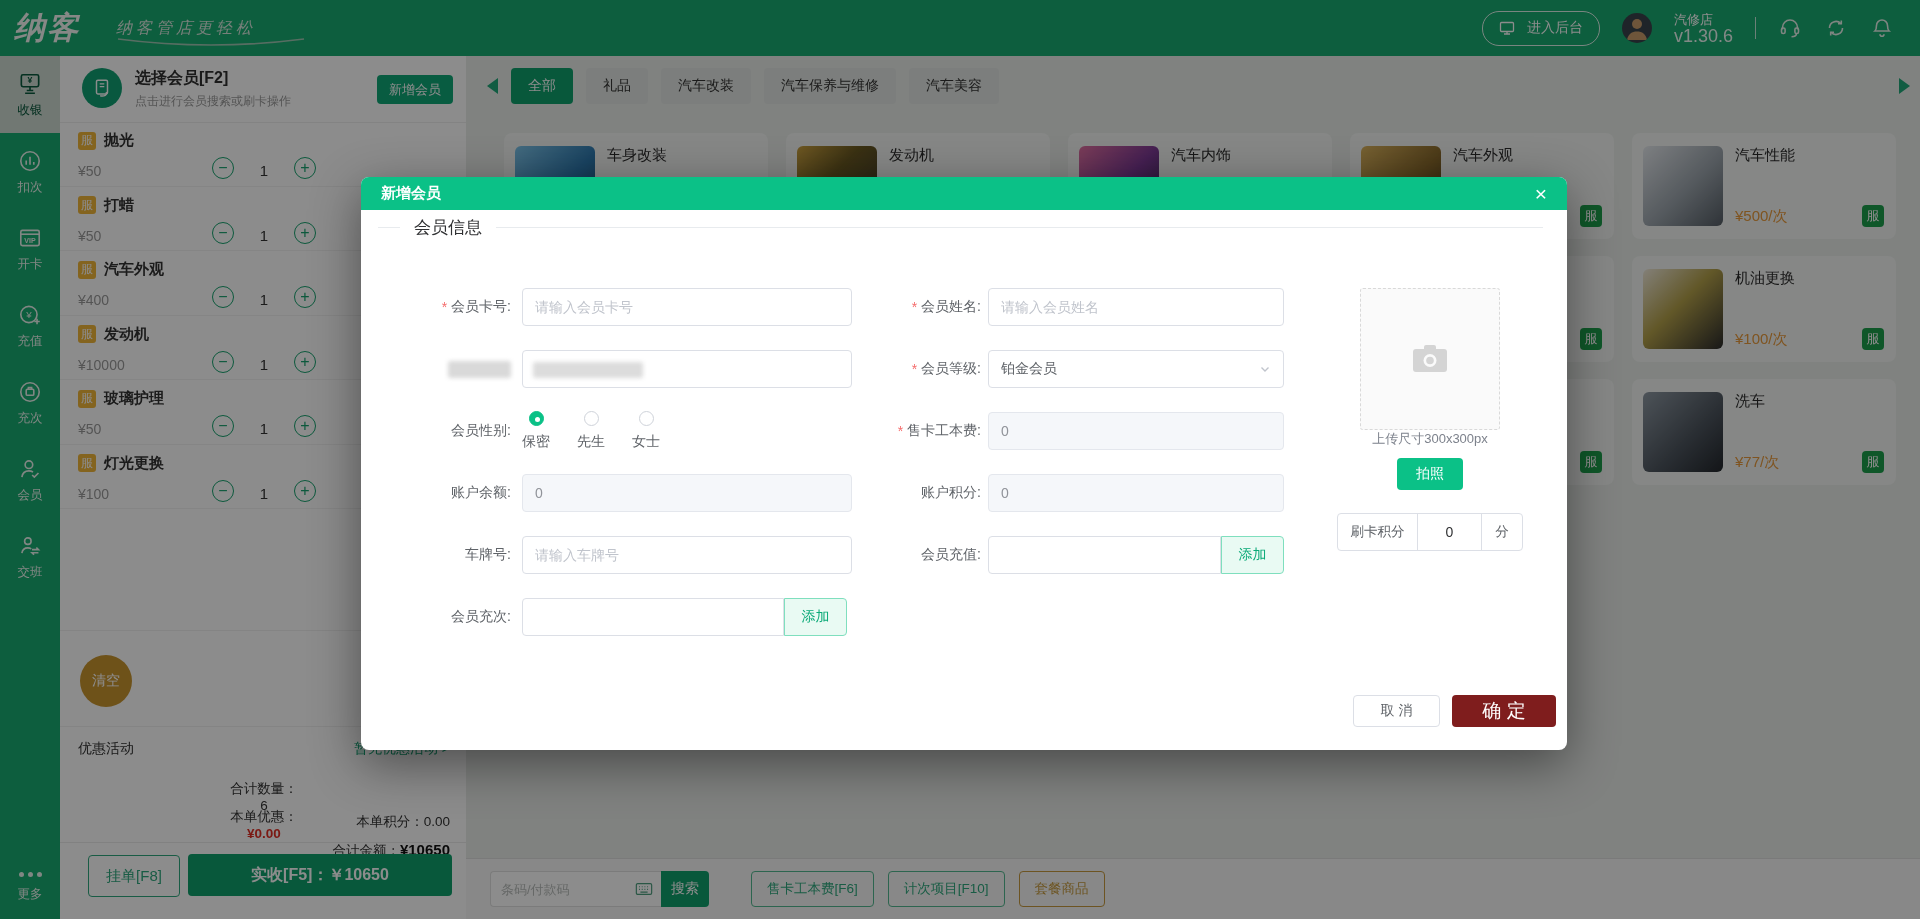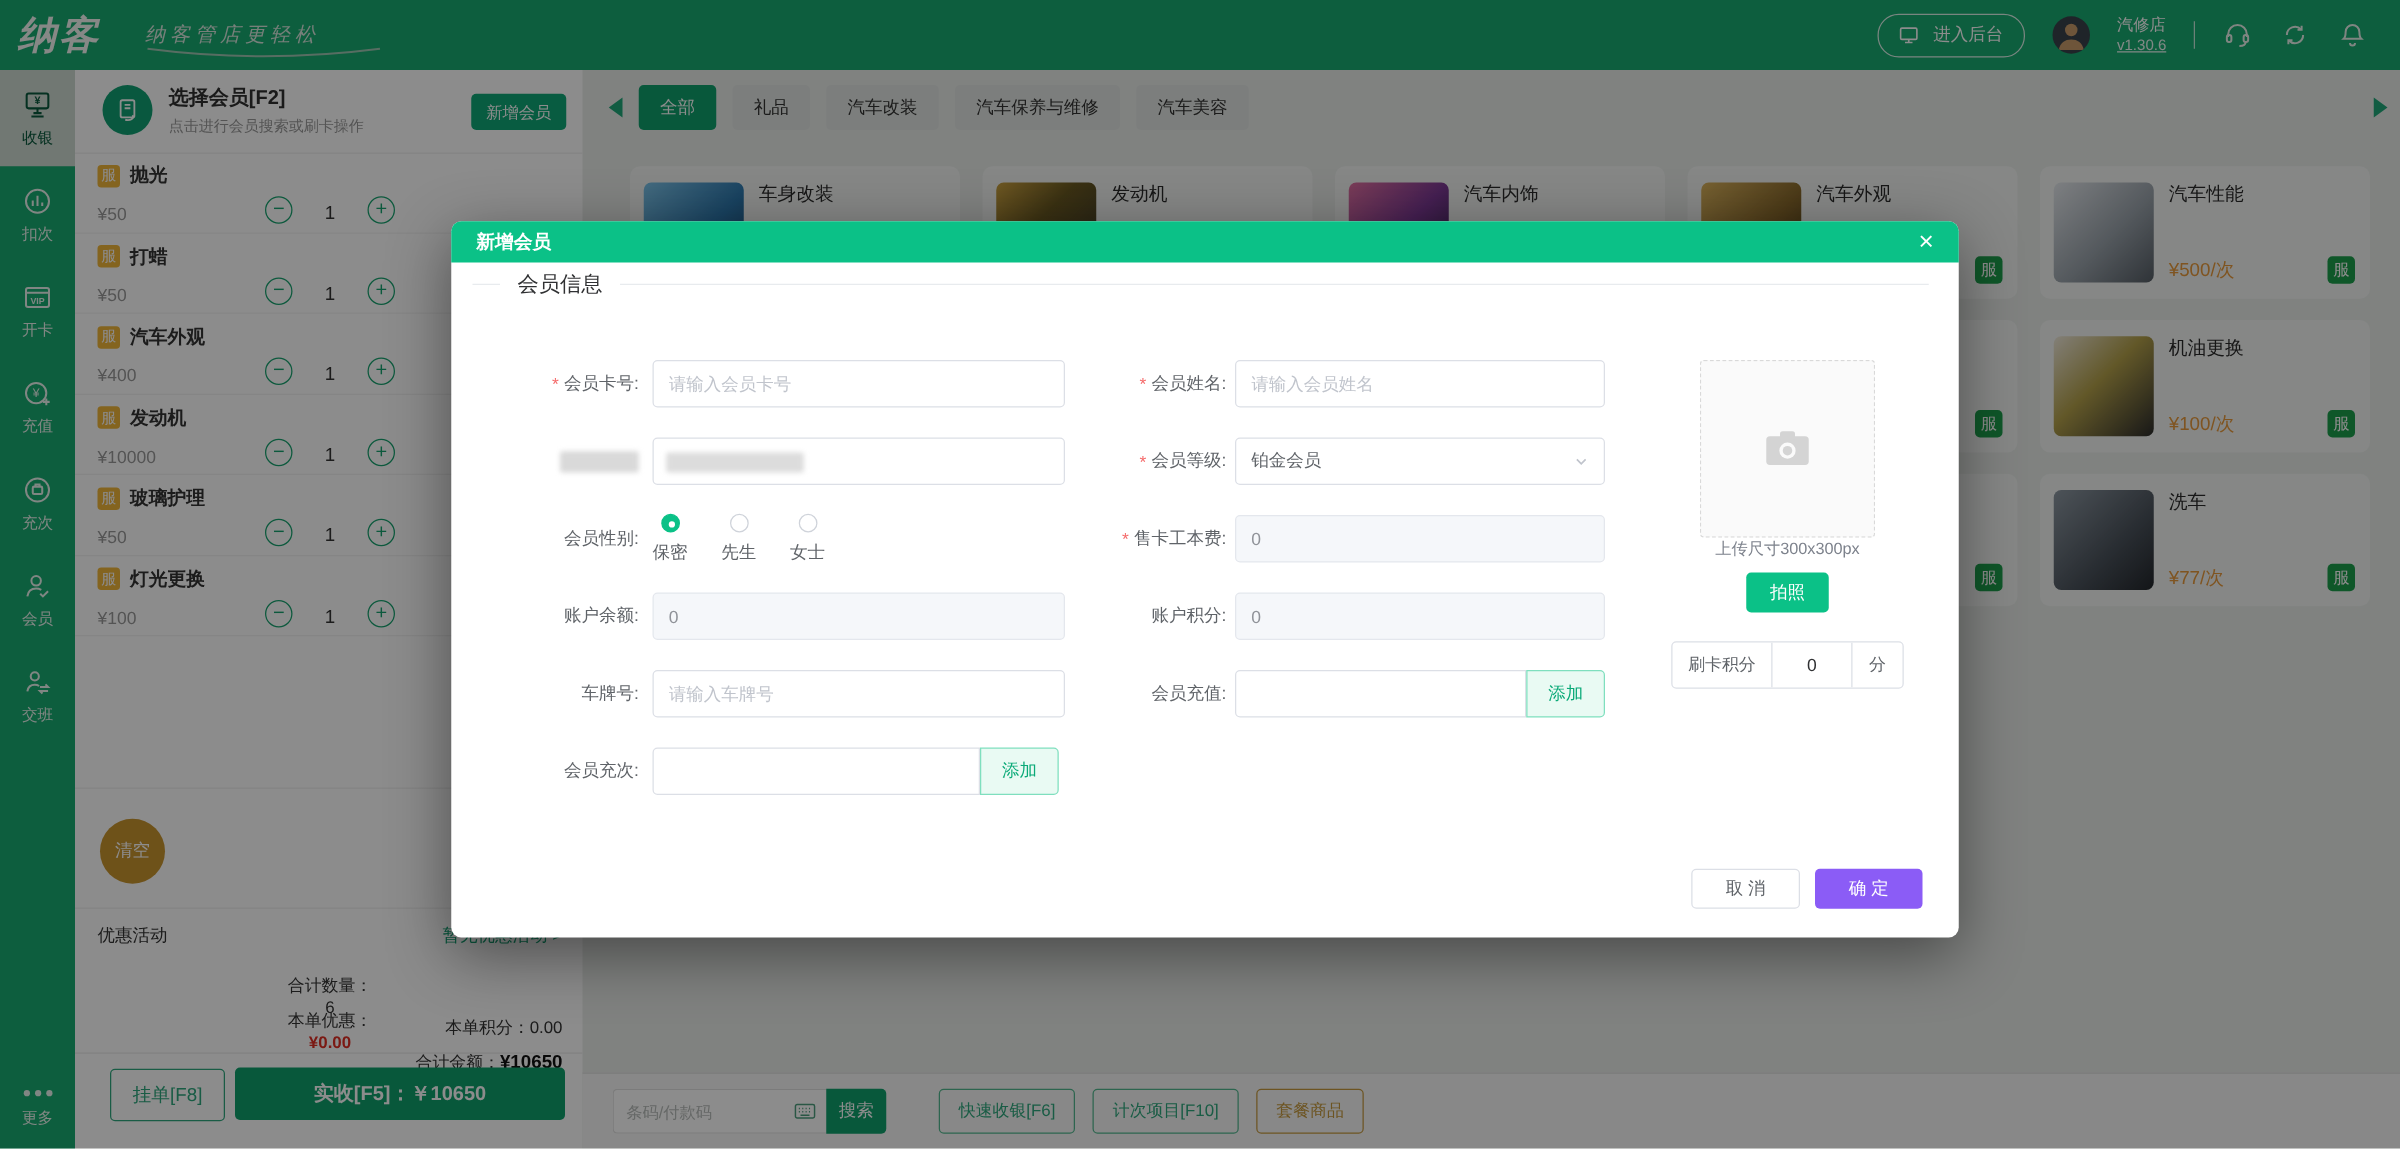--- a/index.html
+++ b/index.html
@@ -9,21 +9,21 @@
   .topbar{position:absolute;top:0;left:0;right:0;height:56px;background:#18AB71;display:flex;align-items:center;color:#fff;z-index:5;}
   .logo-wrap{display:flex;align-items:flex-end;margin-left:14px;gap:18px;}
   .logo-cn{font-size:31px;font-weight:900;font-style:italic;letter-spacing:2px;color:#F4F7F5;position:relative;}
   .tagline{position:relative;font-size:16px;font-style:italic;letter-spacing:4px;color:#D9E8DF;padding-bottom:10px;}
   .tagline svg{position:absolute;left:0;bottom:0;}
   .top-right{margin-left:auto;display:flex;align-items:center;gap:22px;padding-right:26px;}
   .enter-btn{display:flex;align-items:center;gap:12px;height:33px;padding:0 16px;border:1px solid rgba(255,255,255,.85);border-radius:17px;font-size:14px;cursor:pointer;}
   .avatar{width:30px;height:30px;border-radius:50%;background:#39434B;display:flex;align-items:center;justify-content:center;overflow:hidden;}
   .store-block{line-height:17px;}
   .store-name{font-size:13px;}
-  .store-ver{font-size:12px;color:rgba(255,255,255,.92);text-decoration:underline;}
+  .store-ver{font-size:18px;color:rgba(255,255,255,.92);}
   .v-div{width:1px;height:22px;background:rgba(255,255,255,.75);}
   .tb-icon{display:flex;align-items:center;}
   
   .sidebar{position:absolute;top:56px;left:0;width:60px;bottom:0;background:#18AB71;z-index:5;}
   .side-item{height:77px;display:flex;flex-direction:column;align-items:center;justify-content:center;gap:5px;color:#EAF4EE;font-size:12.5px;cursor:pointer;}
   .side-item.active{background:#CEDAD2;color:#0A593C;}
   .side-more{position:absolute;bottom:0;left:0;width:60px;height:70px;display:flex;flex-direction:column;align-items:center;justify-content:center;gap:6px;color:#EAF4EE;font-size:12.5px;cursor:pointer;}
   .dots span{display:inline-block;width:5px;height:5px;border-radius:50%;background:#EAF4EE;margin:0 2px;}
   
   .left-panel{position:absolute;left:60px;top:56px;width:406px;bottom:0;background:#fff;z-index:5;}
@@ -121,21 +121,21 @@
   .mask-val{position:absolute;left:10px;top:11px;width:110px;height:16px;background:#DCDCDC;border-radius:2px;filter:blur(2px);}
   .photo-box{position:absolute;left:999px;top:111px;width:140px;height:142px;border:1px dashed #D9D9D9;background:#FAFAFA;border-radius:3px;display:flex;align-items:center;justify-content:center;box-sizing:border-box;cursor:pointer;}
   .photo-hint{position:absolute;left:969px;top:253px;width:200px;text-align:center;font-size:13px;color:#7D828C;}
   .shoot-btn{position:absolute;left:1036px;top:281px;width:66px;height:32px;background:#0BC187;color:#fff;font-size:14px;border-radius:4px;display:flex;align-items:center;justify-content:center;cursor:pointer;}
   .points-group{position:absolute;left:976px;top:336px;width:186px;height:38px;border:1px solid #DCDFE6;border-radius:4px;display:flex;box-sizing:border-box;overflow:hidden;}
   .pg-cell{display:flex;align-items:center;justify-content:center;font-size:13.5px;color:#5F6368;}
   .pg-label{width:80px;border-right:1px solid #DCDFE6;box-sizing:border-box;}
   .pg-value{flex:1;border-right:1px solid #DCDFE6;box-sizing:border-box;color:#303133;font-size:14px;}
   .pg-unit{width:40px;}
   .cancel-btn{position:absolute;left:992px;top:518px;width:87px;height:32px;border:1px solid #DCDFE6;border-radius:4px;background:#fff;color:#5F6368;font-size:14px;display:flex;align-items:center;justify-content:center;cursor:pointer;box-sizing:border-box;}
-  .confirm-btn{position:absolute;left:1091px;top:518px;width:86px;height:32px;background:#8b5cf6;border-radius:4px;color:#fff;font-size:14px;display:flex;align-items:center;justify-content:center;cursor:pointer;}
+  .confirm-btn{position:absolute;left:1091px;top:518px;width:104px;height:32px;background:#7f1d1d;border-radius:4px;color:#fff;font-size:19px;display:flex;align-items:center;justify-content:center;cursor:pointer;}
   svg{display:block;}
 </style>
 </head>
 <body>
 
 <div class="app">
 
   <header class="topbar">
     <div class="logo-wrap">
       <span class="logo-cn">纳客</span>
@@ -441,21 +441,21 @@
       <div class="bar-group">
         <input class="bar-input" placeholder="条码/付款码" style="">
         <span class="kb-icon">
           <svg width="18" height="18" viewBox="0 0 20 20" fill="none" stroke="#4E9E7F" stroke-width="1.3">
               <rect x="1.5" y="4" width="17" height="12" rx="1.5"></rect>
               <path d="M4.5 7.5h1M7.5 7.5h1M10.5 7.5h1M13.5 7.5h1M4.5 10.5h1M7.5 10.5h1M10.5 10.5h1M13.5 10.5h1M6 13.5h8"></path>
             </svg>
         </span>
         <span class="search-btn">搜索</span>
       </div>
-      <span class="ob gap1">快速收银[F6]</span>
+      <span class="ob gap1">售卡工本费[F6]</span>
       <span class="ob">计次项目[F10]</span>
       <span class="ob gold">套餐商品</span>
     </div>
   </main>
 
   <div class="overlay"></div>
 
   <div class="modal">
     <div class="modal-header">
       <span class="modal-title">新增会员</span>

